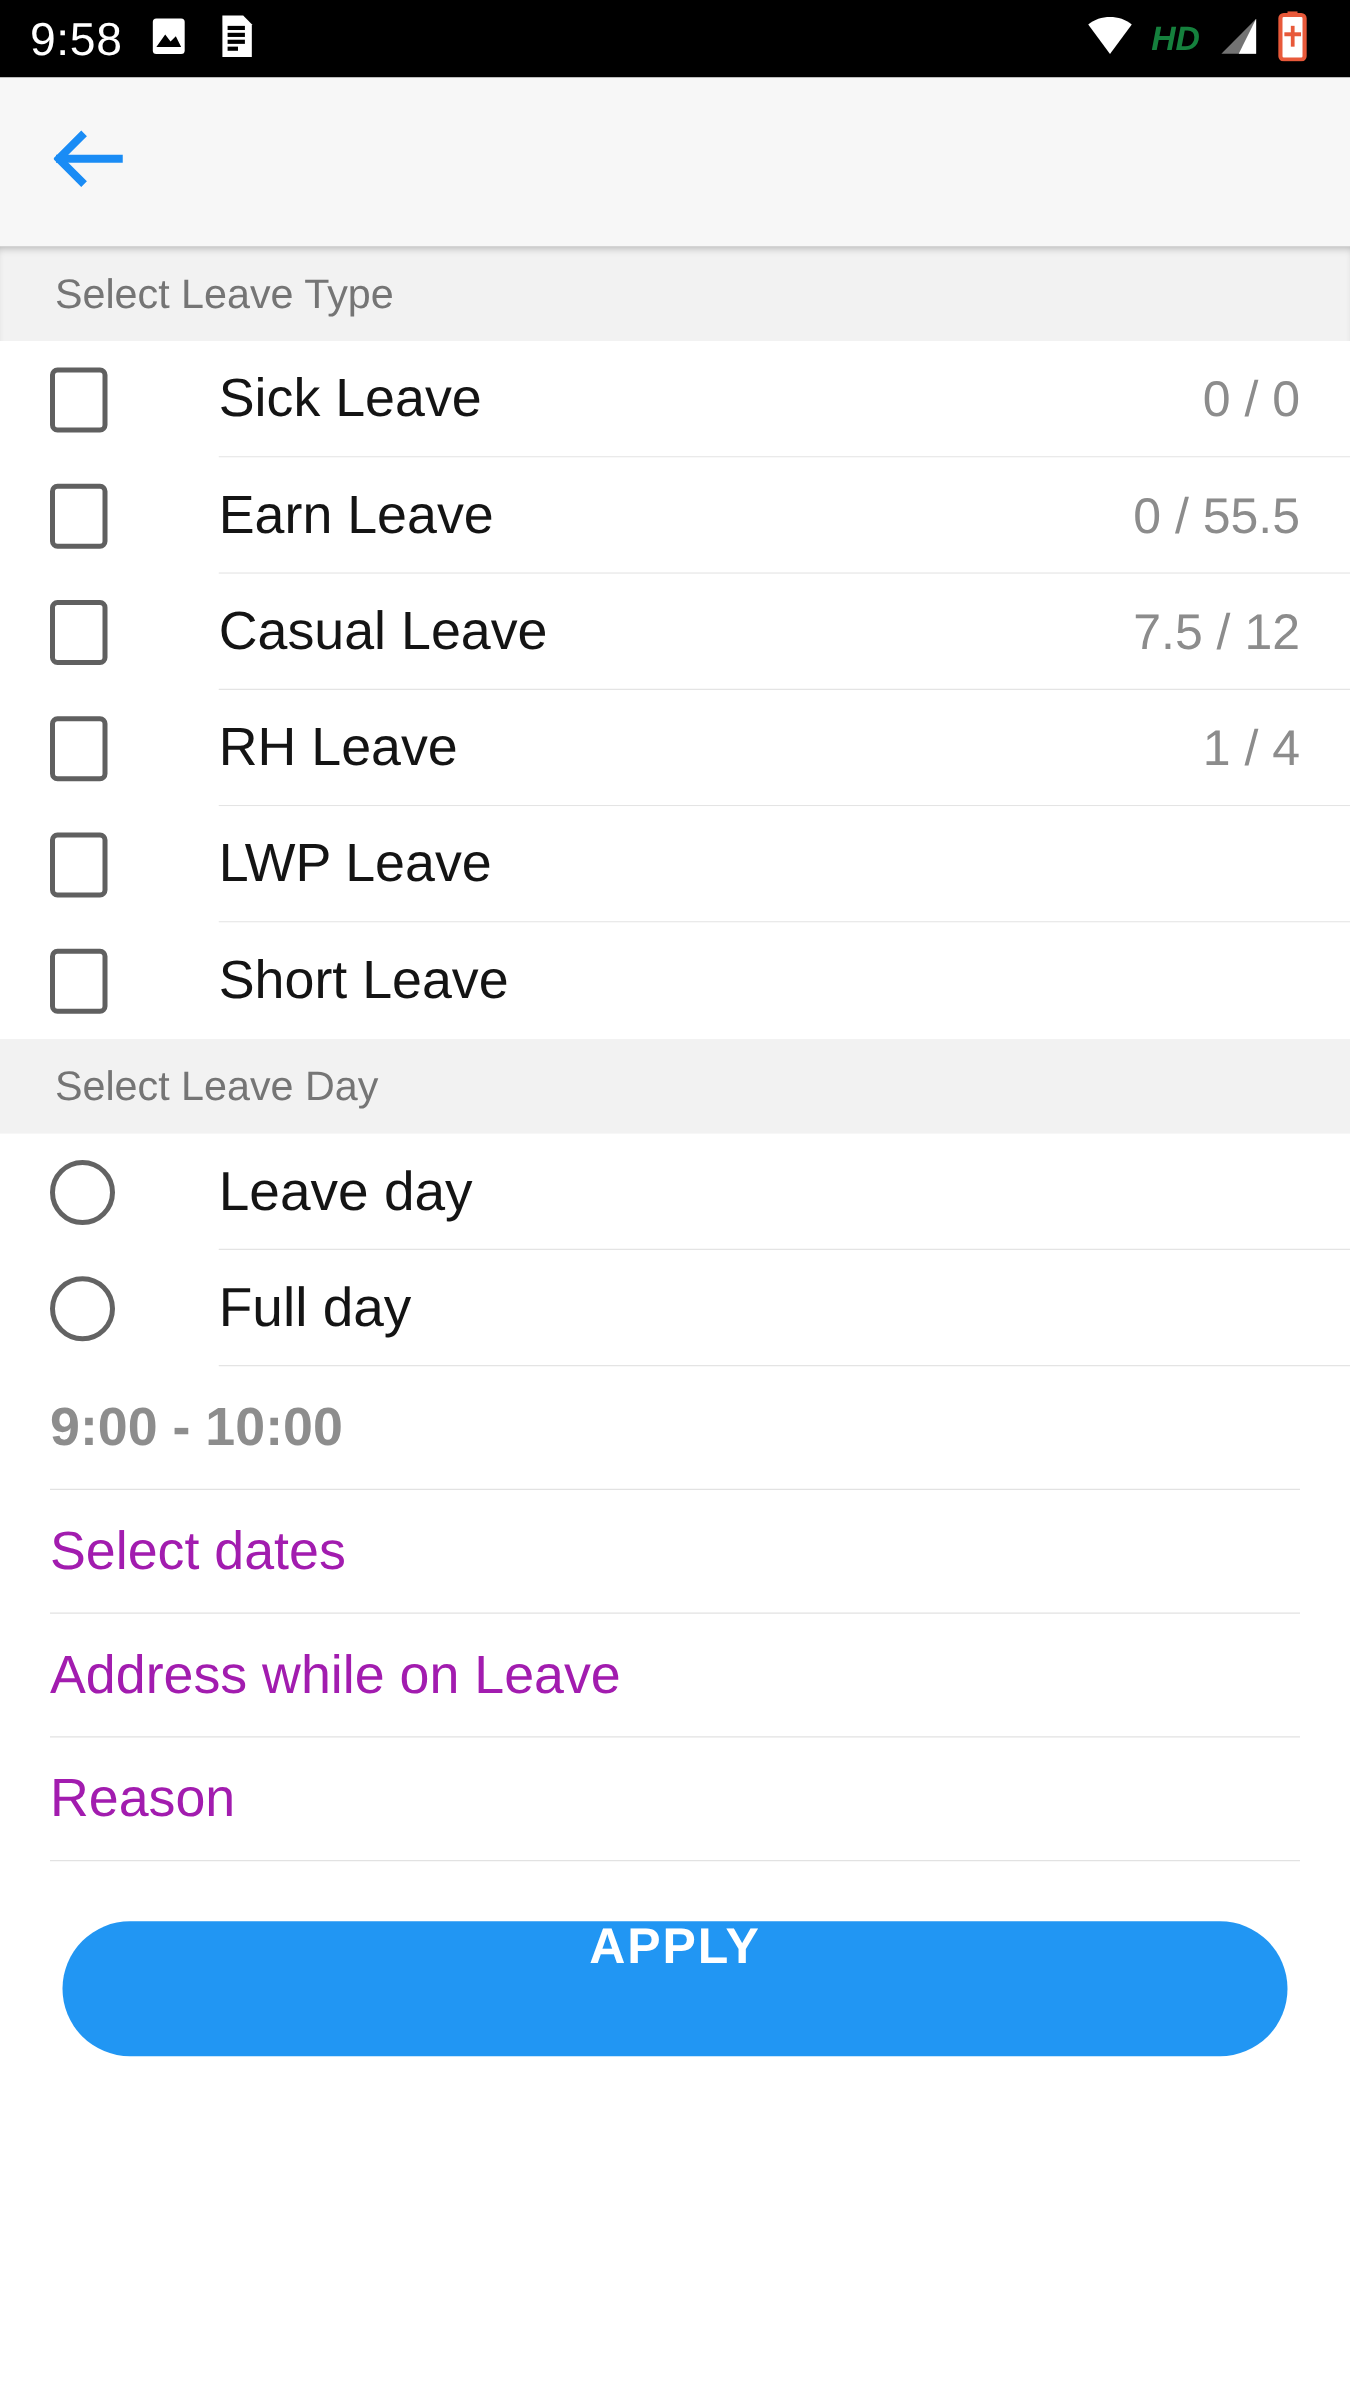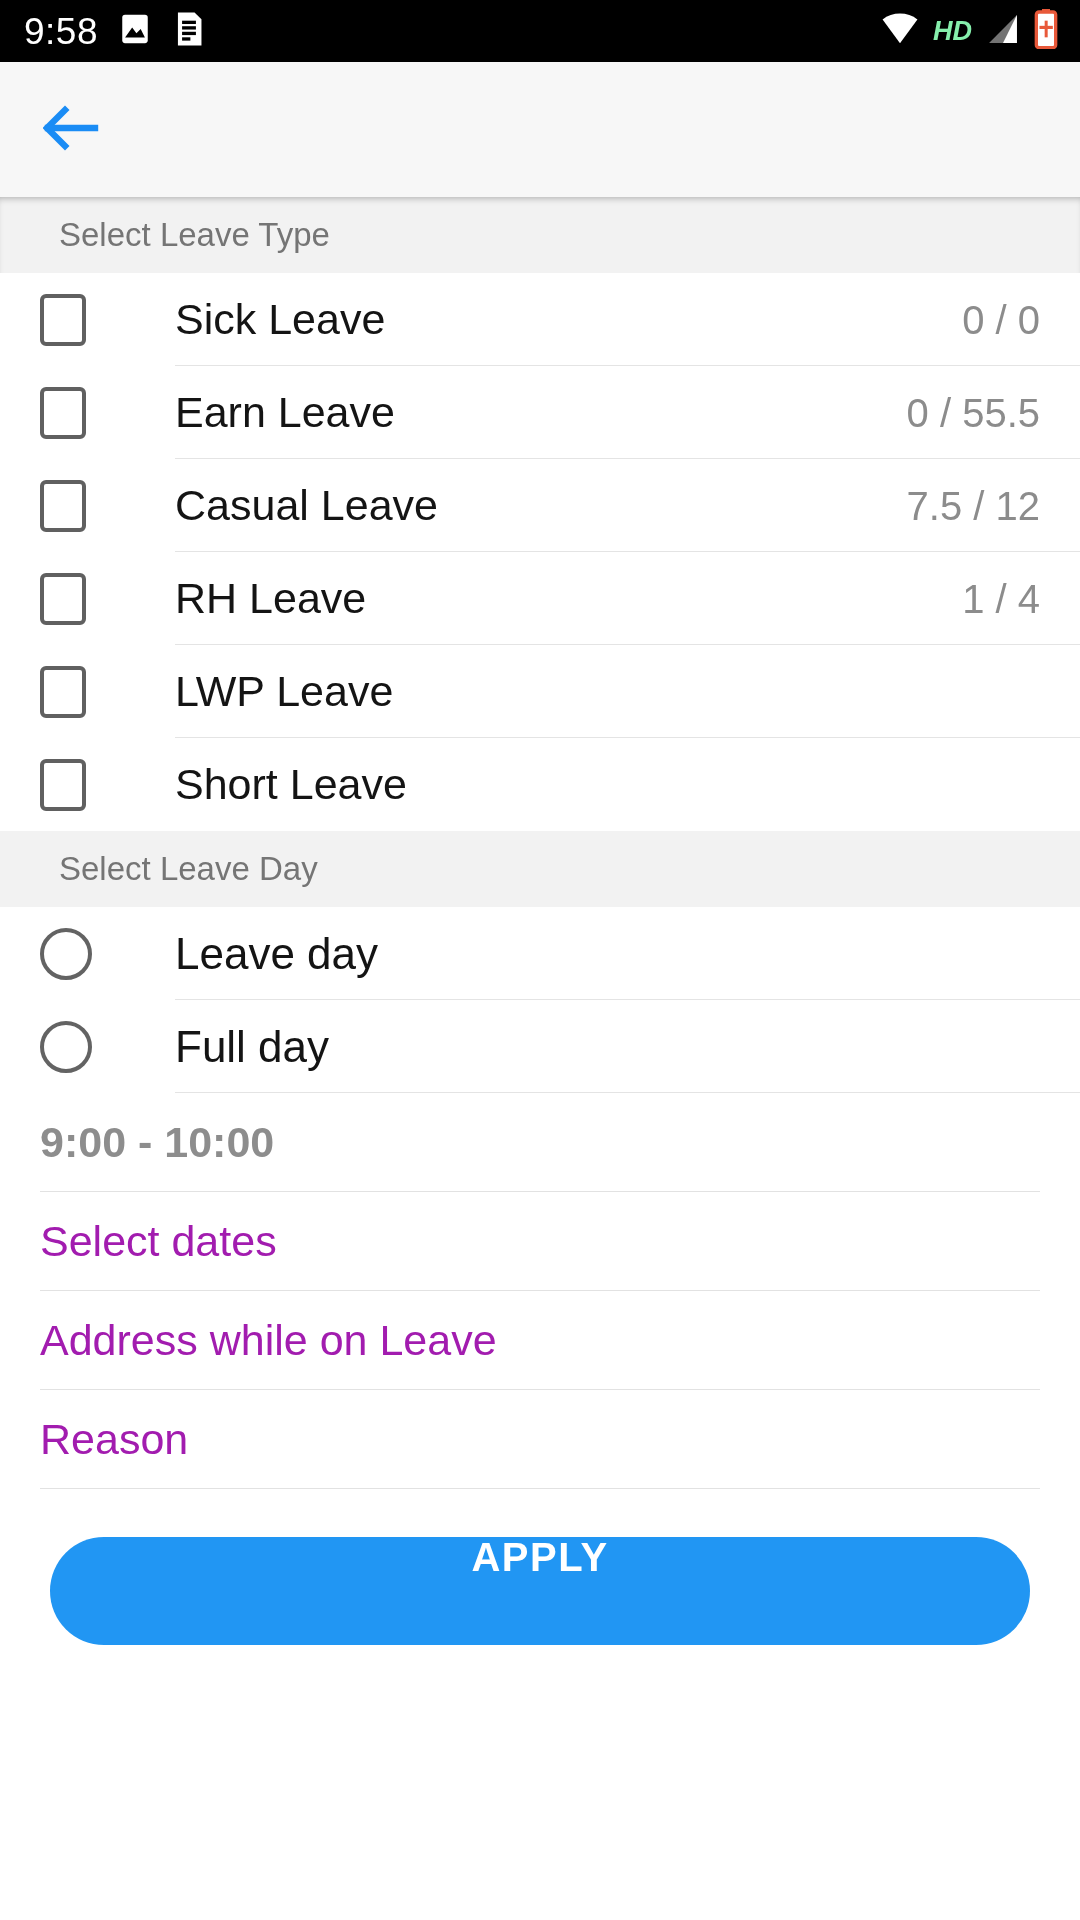--- a/index.html
+++ b/index.html
@@ -15,42 +15,42 @@
     position: relative;
   }
 
   
   .status-bar {
     height: 62px;
     background: #000000;
     display: flex;
     align-items: center;
     justify-content: space-between;
-    padding: 0 22px 0 24px;
+    padding: 0 34px 0 24px;
     box-sizing: border-box;
   }
   .status-left {
     display: flex;
     align-items: center;
     gap: 20px;
   }
   .status-time {
     color: #ffffff;
     font-size: 37px;
     font-weight: 400;
     letter-spacing: 0.5px;
     line-height: 1;
   }
   .status-right {
     display: flex;
     align-items: center;
     gap: 14px;
   }
   .hd-text {
-    color: #86efac;
+    color: #15803d;
     font-size: 27px;
     font-style: italic;
     font-weight: 700;
     line-height: 1;
   }
   .sb-icon { display: block; }
 
   
   .appbar {
     height: 135px;
@@ -79,21 +79,21 @@
     line-height: 1;
     white-space: nowrap;
   }
 
   
   .section-header {
     background: #f2f2f2;
     height: 76px;
     display: flex;
     align-items: center;
-    padding-left: 59px;
+    padding-left: 44px;
     box-sizing: border-box;
     font-size: 33px;
     color: #757575;
   }
   .section-header.shadowed {
     box-shadow: inset 0 5px 7px -4px rgba(0,0,0,0.30);
   }
 
   
   .opt-row {

